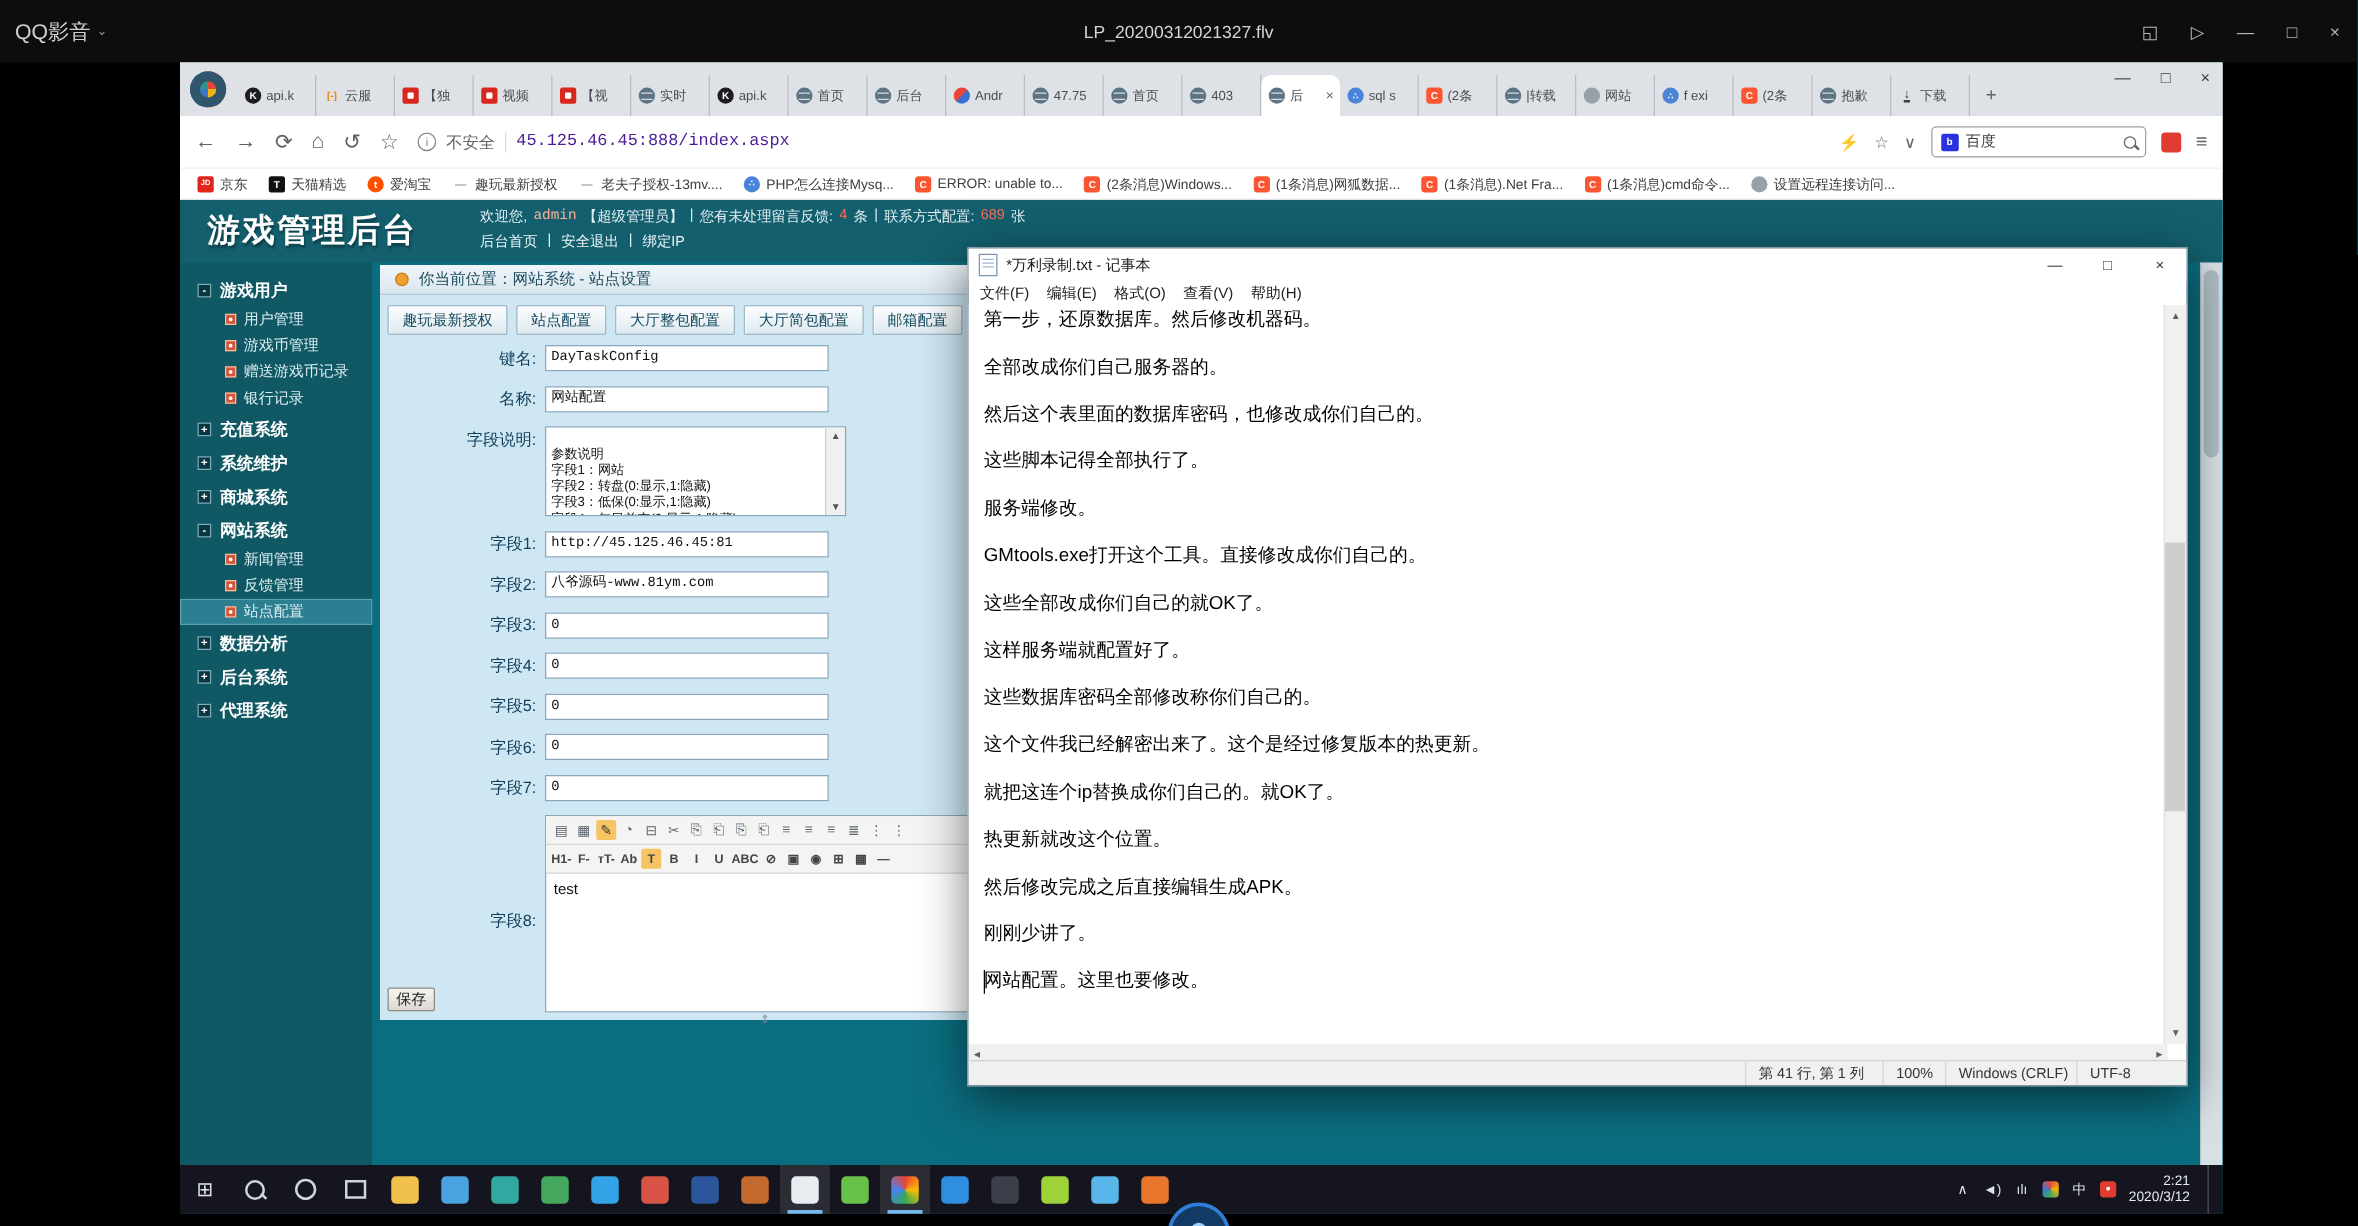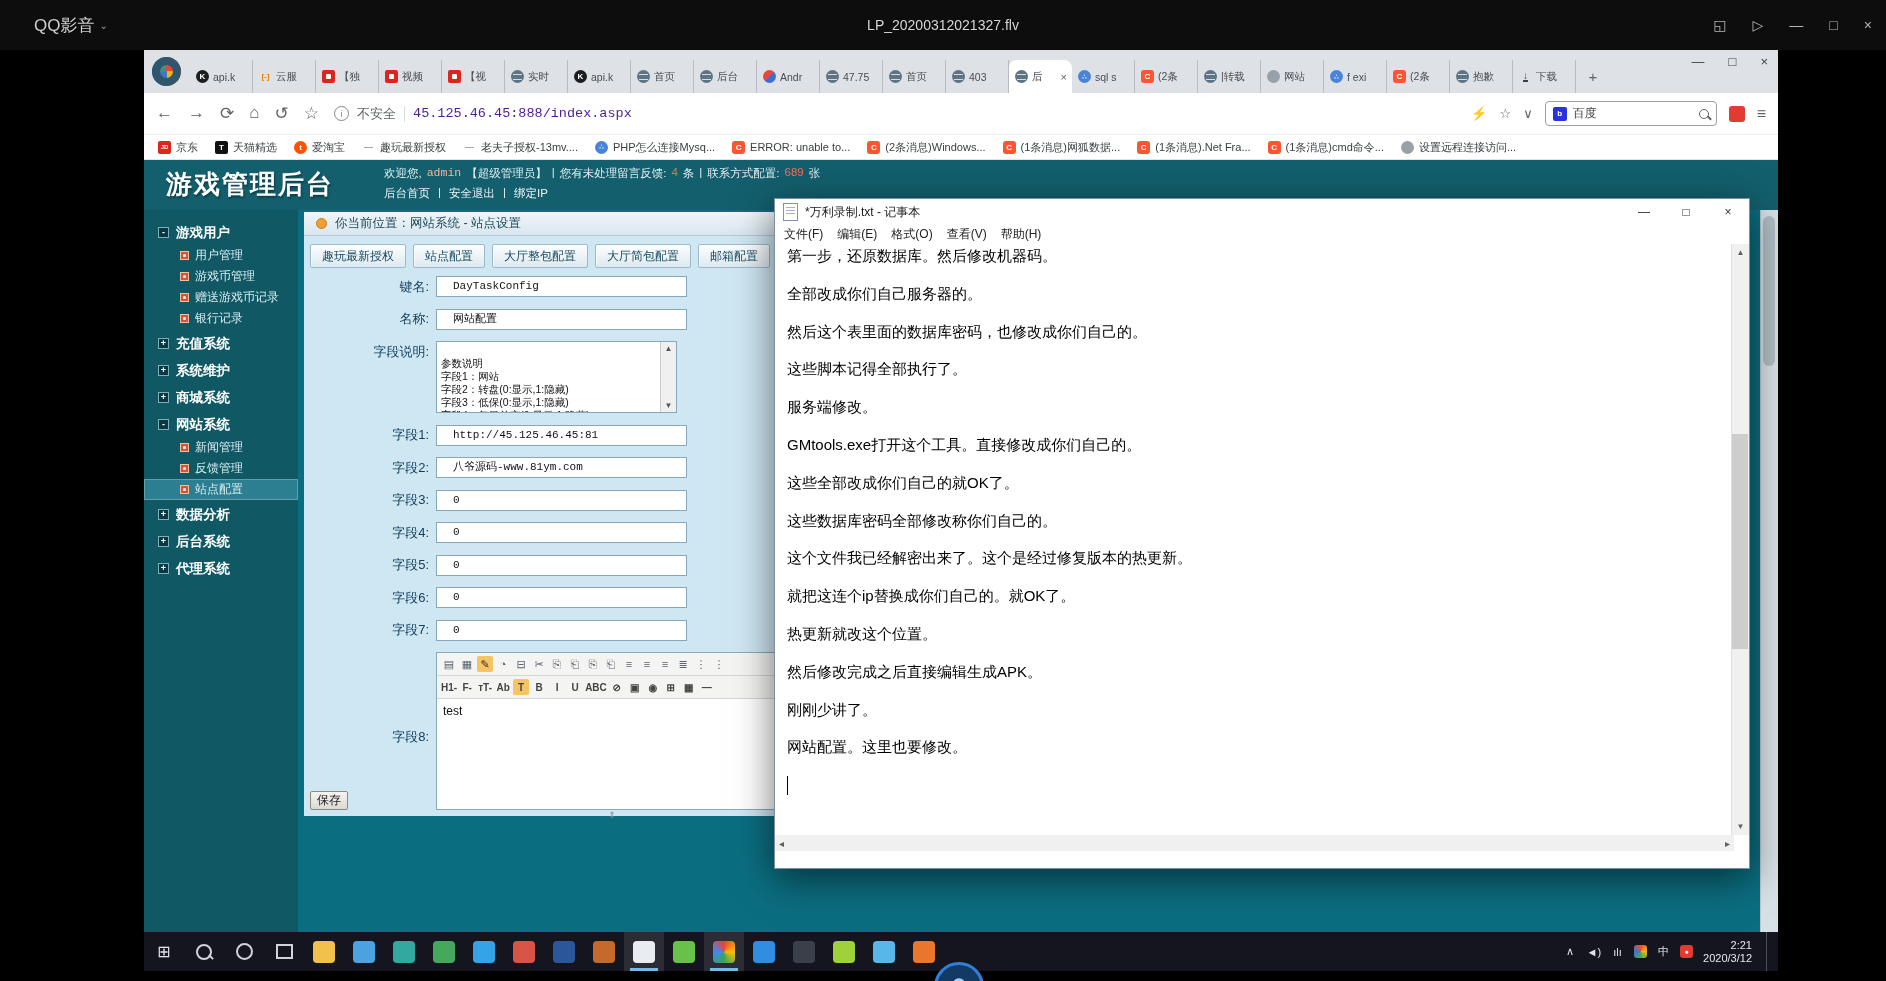--- a/index.html
+++ b/index.html
@@ -1,21 +1,21 @@
 <!DOCTYPE html>
 <html><head>
 <meta charset="utf-8">
 <style>
   html,body{margin:0;padding:0}
   body{width:1886px;height:981px;background:#000;overflow:hidden;position:relative;
        font-family:"Liberation Sans",sans-serif;-webkit-font-smoothing:antialiased}
 
   
   .topbar{position:absolute;left:0;top:0;width:1886px;height:50px;background:#0d0d0d;color:#c9c9c9}
-  .qq-logo{position:absolute;left:34px;top:0;height:50px;display:flex;align-items:center;gap:5px;font-size:17px;color:#cfcfcf}
+  .qq-logo{position:absolute;left:12px;top:0;height:50px;display:flex;align-items:center;gap:5px;font-size:17px;color:#cfcfcf}
   .qq-caret{font-size:10px;color:#9a9a9a}
   .video-title{position:absolute;left:0;top:0;width:100%;height:50px;display:flex;align-items:center;justify-content:center;font-size:14px;color:#d6d6d6}
   .pc-controls{position:absolute;right:14px;top:0;height:50px;display:flex;align-items:center;gap:26px}
   .pc-controls span{font-size:14px;color:#b5b5b5;cursor:default}
   .player-hub{position:absolute;left:934px;top:962px;width:44px;height:44px;border-radius:50%;
       border:3px solid #2f7fd6;background:radial-gradient(circle at 50% 45%,#9fd0ff 0 6px,#123a64 7px)}
 
   
   .desktop{position:absolute;left:144px;top:50px;width:1634px;height:921px;background:#0b6e80}
 
@@ -92,21 +92,21 @@
 
   .main{position:absolute;left:154px;top:50px;right:0;bottom:0;background:#0b6e80}
   .panel{position:absolute;left:6px;top:2px;width:1440px;height:604px;background:#cfe7f3}
   .crumb{position:absolute;left:0;top:0;width:100%;height:24px;background:linear-gradient(#f0f6fa,#d9e6ee);border-bottom:1px solid #b5cad6;display:flex;align-items:center;gap:8px;padding-left:12px;box-sizing:border-box;font-size:12.5px;color:#1c4b5e}
   .dot{width:9px;height:9px;border-radius:50%;background:#f0a030;border:1px solid #c87d18}
   .ptabs{position:absolute;left:6px;top:32px;display:flex;gap:7px}
   .ptab{height:22px;line-height:22px;padding:0 11px;background:linear-gradient(#fdfefe,#dde9f0);border:1px solid #9fb9c8;border-radius:2px;font-size:12px;color:#174b60;cursor:pointer;box-shadow:1px 1px 0 rgba(255,255,255,.6) inset}
   .form{position:absolute;left:0;top:64px;width:100%}
   .frow{display:flex;align-items:center;margin-bottom:11.5px}
   .flabel{width:125px;text-align:right;padding-right:7px;font-size:13px;color:#15405c;flex:none;white-space:nowrap}
-  .finput{width:217px;height:17px;background:#fff;border:1px solid #86a7bd;font-family:"Liberation Mono",monospace;font-size:11px;color:#111;padding:1px 16px;box-sizing:content-box;line-height:17px;overflow:hidden;white-space:nowrap;cursor:text}
+  .finput{width:217px;height:17px;background:#fff;border:1px solid #86a7bd;font-family:"Liberation Mono",monospace;font-size:11px;color:#111;padding:1px 4px;box-sizing:content-box;line-height:17px;overflow:hidden;white-space:nowrap;cursor:text}
   .frow.ta{align-items:flex-start}
   .ftext{width:217px;height:66px;background:#fff;border:1px solid #86a7bd;font-size:10.5px;line-height:13px;color:#111;padding:2px 18px 2px 4px;white-space:pre-line;overflow:hidden;position:relative;cursor:text}
   .ftext .sb{position:absolute;right:0;top:0;bottom:0;width:15px;background:#f0f0f0;border-left:1px solid #ccc;display:flex;flex-direction:column;justify-content:space-between;align-items:center;font-size:8px;color:#555}
   .editor{width:352px;border:1px solid #8aa9bd;background:#fff}
   .ed-bar{height:22px;background:#f4f4f2;border-bottom:1px solid #d5d5d5;display:flex;align-items:center;gap:2px;padding:0 4px;overflow:hidden}
   .ed-ico{min-width:16px;height:16px;display:flex;align-items:center;justify-content:center;font-size:11px;color:#5a6570;cursor:pointer;border-radius:2px}
   .ed-ico.hl{background:#f7c463;color:#333}
   .ed-bar2 .ed-ico{font-size:10px;font-weight:bold;color:#444}
   .ed-body{height:100px;padding:5px 6px;font-size:12px;color:#111;cursor:text}
   .ed-grip{width:352px;text-align:center;font-size:9px;color:#7a8a95;height:10px;line-height:10px;cursor:row-resize}
@@ -724,33 +724,41 @@
     </div>
   <div class="np-content" data-name="notepad-text-area">
 
   <div class="np-line" data-name="notepad-text-line">第一步，还原数据库。然后修改机器码。</div>
       <div class="np-line" data-name="notepad-text-line">全部改成你们自己服务器的。</div>
       <div class="np-line" data-name="notepad-text-line">然后这个表里面的数据库密码，也修改成你们自己的。</div>
       <div class="np-line" data-name="notepad-text-line">这些脚本记得全部执行了。</div>
       <div class="np-line" data-name="notepad-text-line">服务端修改。</div>
       <div class="np-line" data-name="notepad-text-line">GMtools.exe打开这个工具。直接修改成你们自己的。</div>
       <div class="np-line" data-name="notepad-text-line">这些全部改成你们自己的就OK了。</div>
+      <div class="np-line" data-name="notepad-text-line">这样服务端就配置好了。</div>
       <div class="np-line" data-name="notepad-text-line">这些数据库密码全部修改称你们自己的。</div>
       <div class="np-line" data-name="notepad-text-line">这个文件我已经解密出来了。这个是经过修复版本的热更新。</div>
       <div class="np-line" data-name="notepad-text-line">就把这连个ip替换成你们自己的。就OK了。</div>
       <div class="np-line" data-name="notepad-text-line">热更新就改这个位置。</div>
       <div class="np-line" data-name="notepad-text-line">然后修改完成之后直接编辑生成APK。</div>
       <div class="np-line" data-name="notepad-text-line">刚刚少讲了。</div>
       <div class="np-line" data-name="notepad-text-line">网站配置。这里也要修改。</div>
     </div>
   <div class="np-cursor" data-name="text-cursor"></div>
   <div class="np-vscroll" data-name="notepad-vertical-scrollbar">
     <span class="np-arrow" style="top:0" data-name="scroll-up-icon">▲</span>
     <div class="np-vthumb" data-name="scrollbar-thumb"></div>
     <span class="np-arrow" style="bottom:0" data-name="scroll-down-icon">▼</span>
   </div>
   <div class="np-hscroll" data-name="notepad-horizontal-scrollbar">
     <span data-name="scroll-left-icon">◂</span>
     <span data-name="scroll-right-icon">▸</span>
   </div>
+  <div class="np-status" data-name="notepad-statusbar">
+    <span class="np-sp"></span>
+    <span class="np-cell c1" data-name="status-line-col">第 41 行, 第 1 列</span>
+    <span class="np-cell c2" data-name="status-zoom">100%</span>
+    <span class="np-cell c3" data-name="status-line-ending">Windows (CRLF)</span>
+    <span class="np-cell c4" data-name="status-encoding">UTF-8</span>
+  </div>
 </div>
 
 <div class="player-hub" data-name="player-control-hub"></div>
 
 </body></html>

